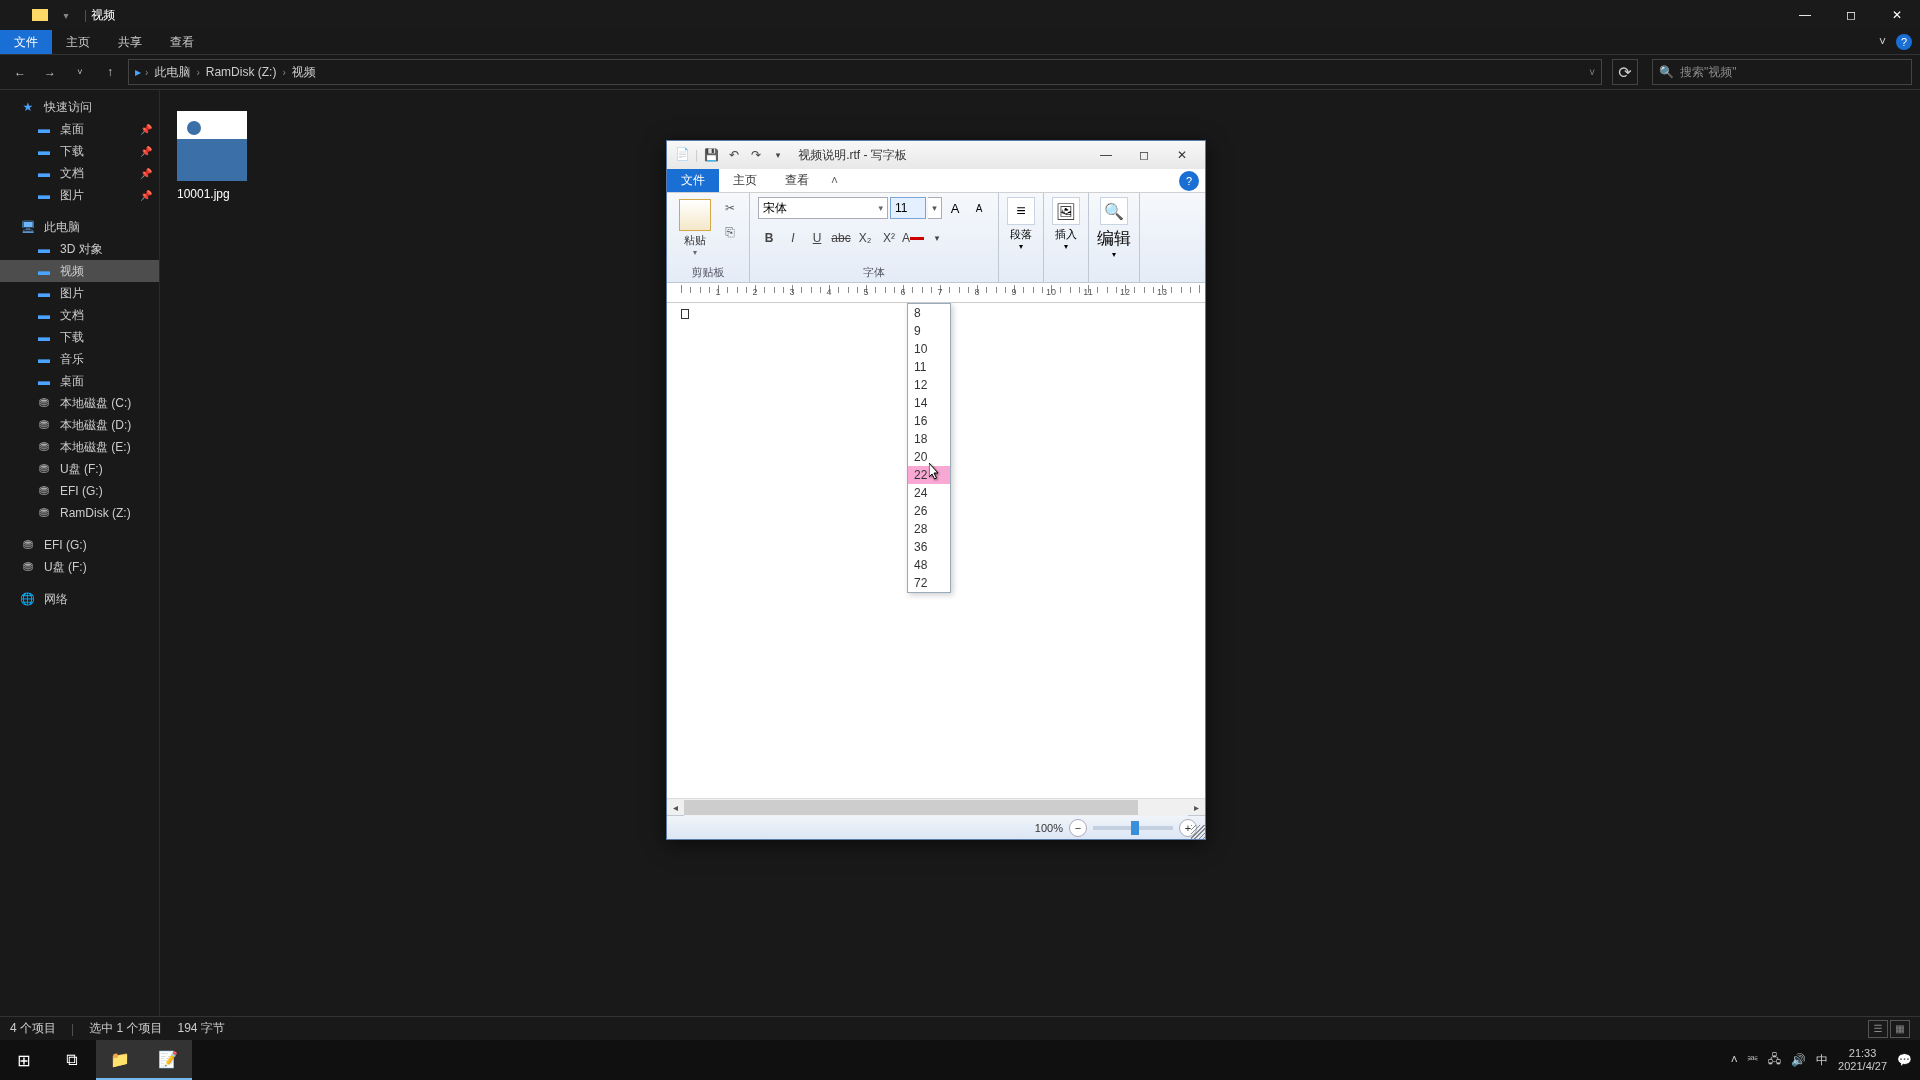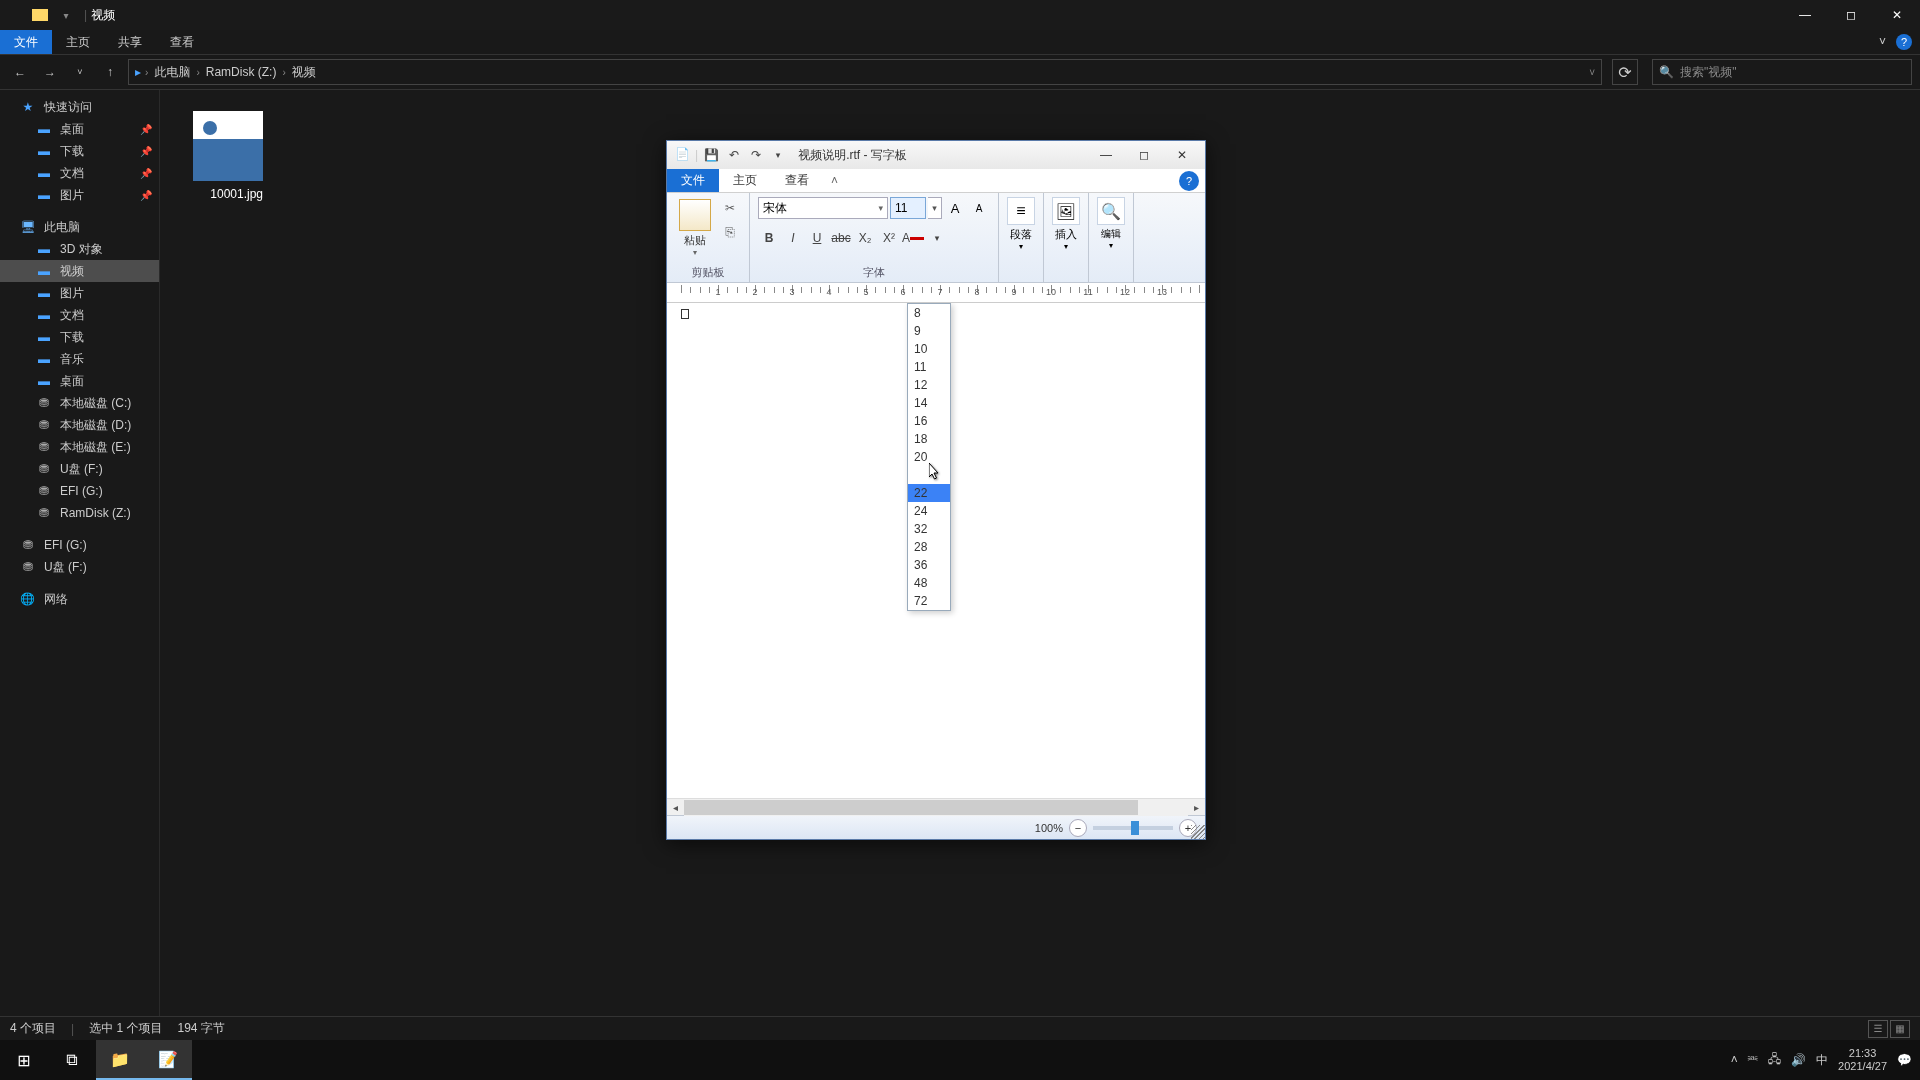--- a/index.html
+++ b/index.html
@@ -38,21 +38,21 @@
 .sb-item .pin{margin-left:auto;color:#888;font-size:10px;}
 .sb-item .ic{width:16px;height:14px;display:flex;align-items:center;justify-content:center;font-size:12px;}
 .ic-star{color:#4aa3ff;}
 .ic-folder{color:#4aa3ff;}
 .ic-pc{color:#6ab7ff;}
 .ic-drive{color:#aaa;}
 .ic-net{color:#4aa3ff;}
 
 .content{flex:1;background:#191919;padding:12px 0 0 12px;position:relative;}
 .files{display:flex;gap:20px;}
-.file{width:96px;display:flex;flex-direction:column;align-items:flex-end;padding:8px 4px;border:1px solid transparent;}
+.file{width:96px;display:flex;flex-direction:column;align-items:flex-start;padding:8px 4px;border:1px solid transparent;}
 .file.selected{background:#4d4d4d;border:1px solid #6a6a6a;}
 .file .thumb{width:70px;height:70px;background:#fff;display:flex;align-items:center;justify-content:center;margin-bottom:6px;}
 .file .thumb.img{background:linear-gradient(to bottom,#fff 40%,#3b6fa8 40%);position:relative;}
 .file .thumb.img::before{content:"";position:absolute;top:10px;left:10px;width:14px;height:14px;background:#3b6fa8;border-radius:50%;}
 .file .thumb.rtf{background:#fff;border:1px solid #ccc;position:relative;}
 .file .thumb.rtf::before{content:"A";position:absolute;top:8px;left:10px;font-size:24px;font-style:italic;color:#2a5aa8;font-family:serif;}
 .file .thumb.rtf::after{content:"";position:absolute;bottom:10px;left:10px;right:10px;height:24px;background:repeating-linear-gradient(to bottom,#888 0,#888 1px,transparent 1px,transparent 5px);}
 .file .fname{color:#fff;font-size:12px;text-align:center;word-break:break-all;}
 
 
@@ -108,21 +108,21 @@
 .ruler .tick.major{height:8px;top:2px;}
 .ruler .num{position:absolute;top:4px;transform:translateX(-50%);}
 
 
 .wp-doc{flex:1;background:#fff;position:relative;overflow:hidden;}
 .wp-doc .cursor{position:absolute;top:6px;left:14px;width:8px;height:10px;border:1px solid #333;}
 
 
 .size-dd{position:absolute;top:0;left:240px;width:44px;background:#fff;border:1px solid #9ab;box-shadow:2px 2px 6px rgba(0,0,0,.2);font-size:12px;z-index:10;}
 .size-dd .opt{padding:2px 6px;color:#333;}
-.size-dd .opt.hover{background:#3b82f6;margin-top:18px;}
+.size-dd .opt.hover{background:#f9a8d4;}
 
 
 .cursor-arrow{position:absolute;top:463px;left:929px;width:12px;height:18px;z-index:50;pointer-events:none;}
 .cursor-arrow svg{filter:drop-shadow(1px 1px 1px rgba(0,0,0,.5));}
 
 
 .wp-hscroll{height:17px;background:#f0f0f0;border-top:1px solid #ddd;display:flex;align-items:center;}
 .wp-hscroll .arr{width:17px;height:17px;background:#f0f0f0;display:flex;align-items:center;justify-content:center;font-size:10px;color:#555;}
 .wp-hscroll .track{flex:1;height:17px;background:#f0f0f0;position:relative;}
 .wp-hscroll .thumb{position:absolute;left:0;width:90%;height:15px;top:1px;background:#cdcdcd;}
@@ -422,21 +422,21 @@
           <span style="font-size:11px;">插入</span>
           <span style="font-size:8px;">▾</span>
         </div>
       </div>
       <div class="glabel"></div>
     </div>
     <div class="wp-group">
       <div class="gcontent">
         <div class="para-col">
           <div class="para-ic">🔍</div>
-          <span style="font-size:10px;">编辑</span>
+          <span style="font-size:17px;">编辑</span>
           <span style="font-size:8px;">▾</span>
         </div>
       </div>
       <div class="glabel"></div>
     </div>
   </div>
 
   <div class="ruler" id="ruler">
       <div class="tick major" style="left: 14px;"></div>
       <div class="tick" style="left: 23.25px;"></div>
@@ -517,21 +517,21 @@
         <div class="opt">9</div>
         <div class="opt">10</div>
         <div class="opt">11</div>
         <div class="opt">12</div>
         <div class="opt">14</div>
         <div class="opt">16</div>
         <div class="opt">18</div>
         <div class="opt">20</div>
         <div class="opt hover">22</div>
         <div class="opt">24</div>
-        <div class="opt">32</div>
+        <div class="opt">26</div>
         <div class="opt">28</div>
         <div class="opt">36</div>
         <div class="opt">48</div>
         <div class="opt">72</div>
       </div>
   </div>
 
   <div class="wp-hscroll">
     <div class="arr">◂</div>
     <div class="track">

